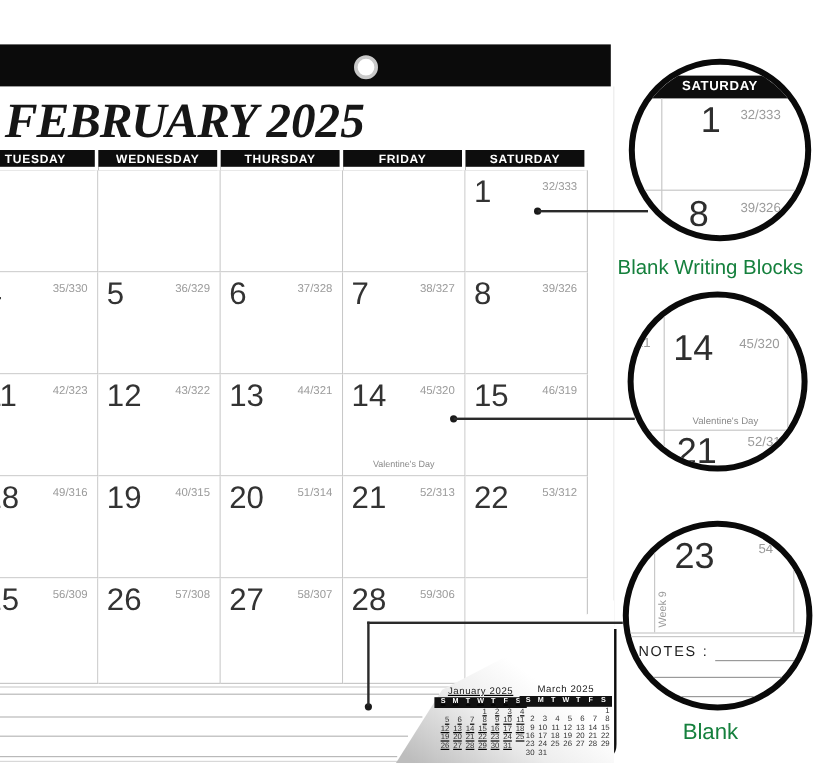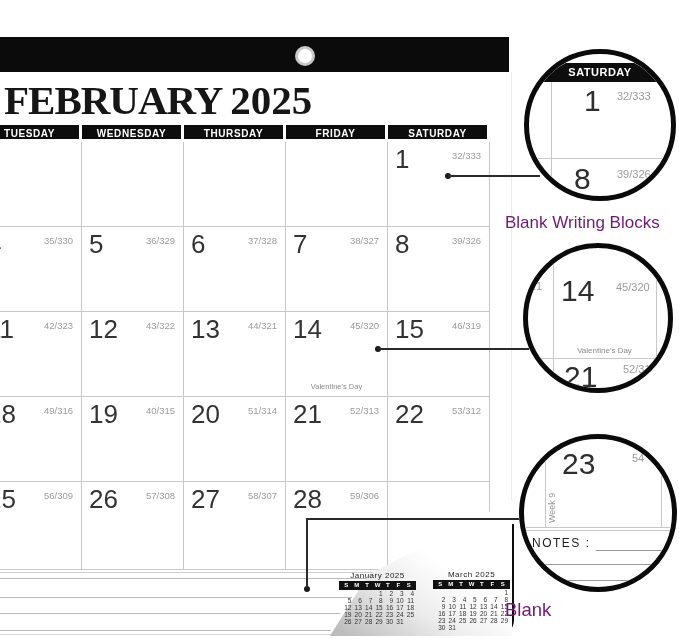--- a/index.html
+++ b/index.html
@@ -7,21 +7,21 @@
          font-family:"Liberation Sans",sans-serif;}
   
   .headline{position:absolute;top:2px;left:15px;width:649px;text-align:center;
             font-size:21px;letter-spacing:-0.3px;color:#141414;}
   
   .banner{position:absolute;left:0;top:37px;width:509px;height:35px;background:#0b0b0b;}
   .grommet{position:absolute;left:295px;top:46px;width:14px;height:14px;border-radius:50%;
            background:#fff;border:3px solid #c9c9c9;box-sizing:content-box;}
   
   .title{position:absolute;left:4px;top:76px;font-family:"Liberation Serif",serif;
-         font-weight:bold;font-size:41px;color:#161616;letter-spacing:-1px;white-space:nowrap;}
+         font-style:italic;font-weight:bold;font-size:41px;color:#161616;letter-spacing:-1px;white-space:nowrap;}
   .title .yr{margin-left:8px;letter-spacing:0;}
   
   .grid{position:absolute;left:-20px;top:125px;width:510px;z-index:1;}
   .hrow{display:grid;grid-template-columns:repeat(5,102px);}
   .hcell{background:#0d0d0d;color:#fff;font-size:10px;font-weight:bold;letter-spacing:0.6px;
          height:17px;line-height:17px;text-align:center;border-right:3px solid #fff;
          border-bottom:3px solid #fff;box-sizing:border-box;}
   .cells{display:grid;grid-template-columns:repeat(5,102px);grid-auto-rows:85px;}
   .cell{position:relative;background:#fff;border-right:1px solid #c8c8c8;
         border-bottom:1px solid #c8c8c8;box-sizing:border-box;}
@@ -59,22 +59,22 @@
   .co-bignum{position:absolute;font-size:30px;color:#2e2e2e;}
   .co-note{position:absolute;font-size:11px;color:#9b9b9b;}
   .co-vline{position:absolute;width:1px;background:#c8c8c8;}
   .co-hline{position:absolute;height:1px;background:#c8c8c8;}
   .co-header{position:absolute;left:-5px;right:-5px;height:19px;background:#0d0d0d;color:#fff;
              font-size:11px;font-weight:bold;letter-spacing:0.5px;text-align:center;line-height:19px;}
   .co-holiday{position:absolute;font-size:8px;color:#8a8a8a;text-align:center;}
   .co-week{position:absolute;font-size:9px;color:#9b9b9b;writing-mode:vertical-rl;transform:rotate(180deg);}
   .co-noteslabel{position:absolute;font-size:12px;color:#1d1d1d;letter-spacing:1.5px;}
   .co-wline{position:absolute;height:1px;background:#9a9a9a;}
-  .caption{position:absolute;left:505px;width:174px;text-align:left;font-size:17px;
-           color:#701a75;white-space:nowrap;z-index:6;}
+  .caption{position:absolute;left:505px;width:174px;text-align:center;font-size:17px;
+           color:#15803d;white-space:nowrap;z-index:6;}
 </style>
 </head>
 <body>
 
 <div id="frame">
 
 
   <div class="banner"></div>
   <div class="grommet"></div>
 
@@ -199,21 +199,21 @@
   <div class="sheet-bottom"></div>
 
   <div class="nline" style="top:578px;width:366px;"></div>
   <div class="nline" style="top:597px;width:352px;"></div>
   <div class="nline" style="top:613px;width:340px;"></div>
   <div class="nline" style="top:630px;width:331px;"></div>
 
   <div class="backing"></div>
   <div class="curl"></div>
 
-  <div class="mini" id="mini-0" style="left:339px;top:571px;">
+  <div class="mini" id="mini-0" style="left:362px;top:571px;text-decoration:underline;">
       <div class="mini-title">January 2025</div>
       <div class="mini-dow">
         <span>S</span>
         <span>M</span>
         <span>T</span>
         <span>W</span>
         <span>T</span>
         <span>F</span>
         <span>S</span>
       </div>

